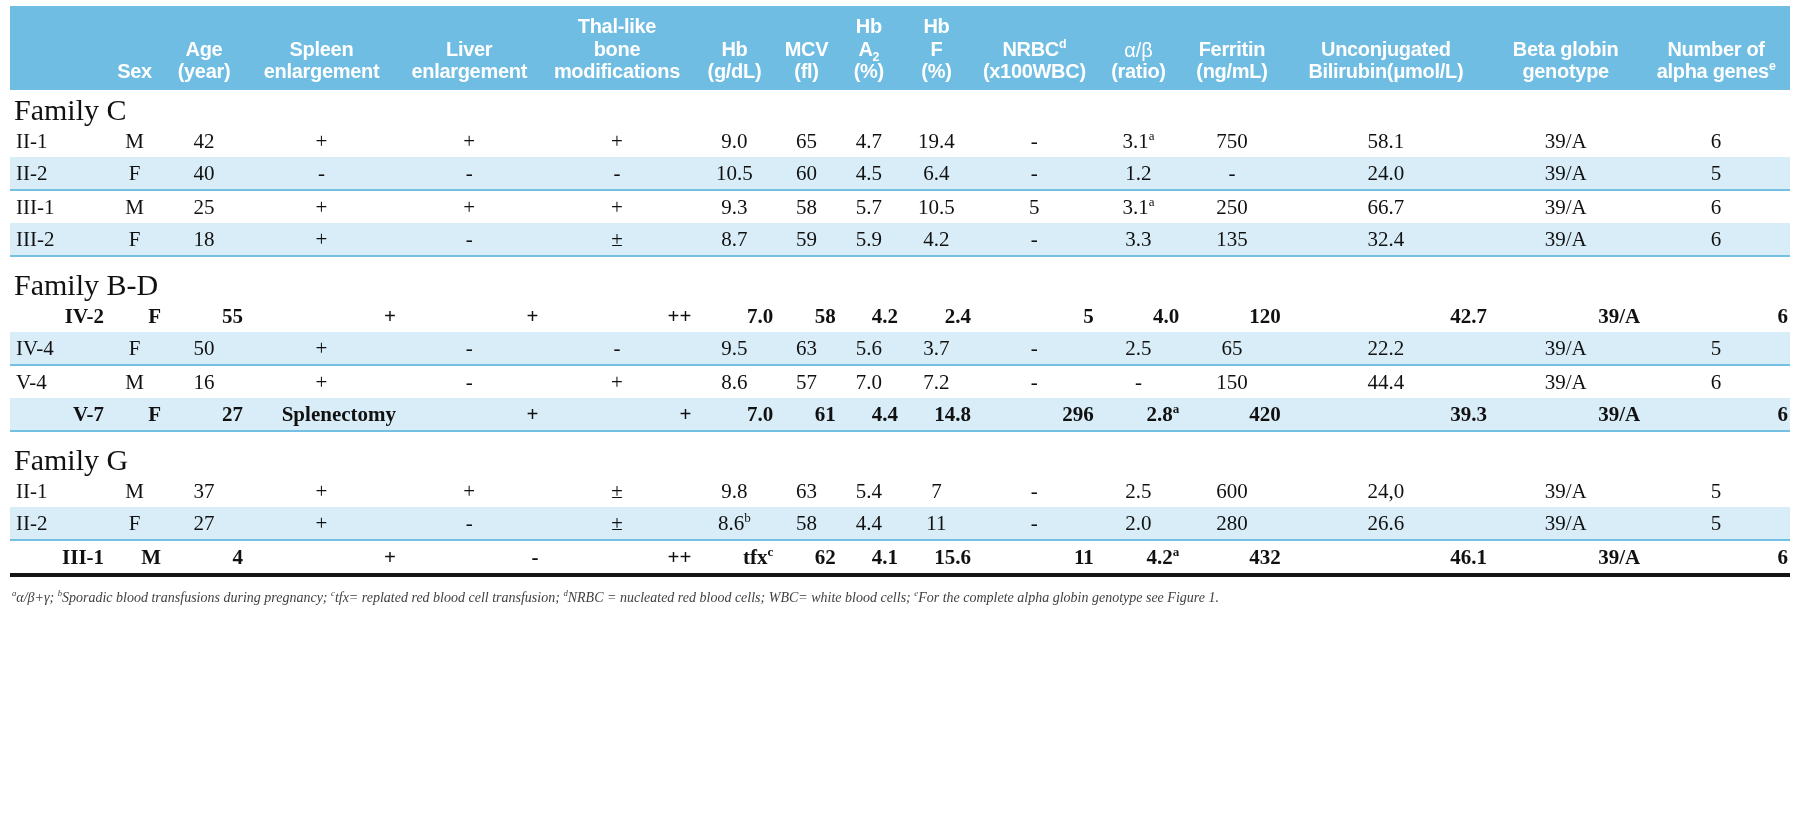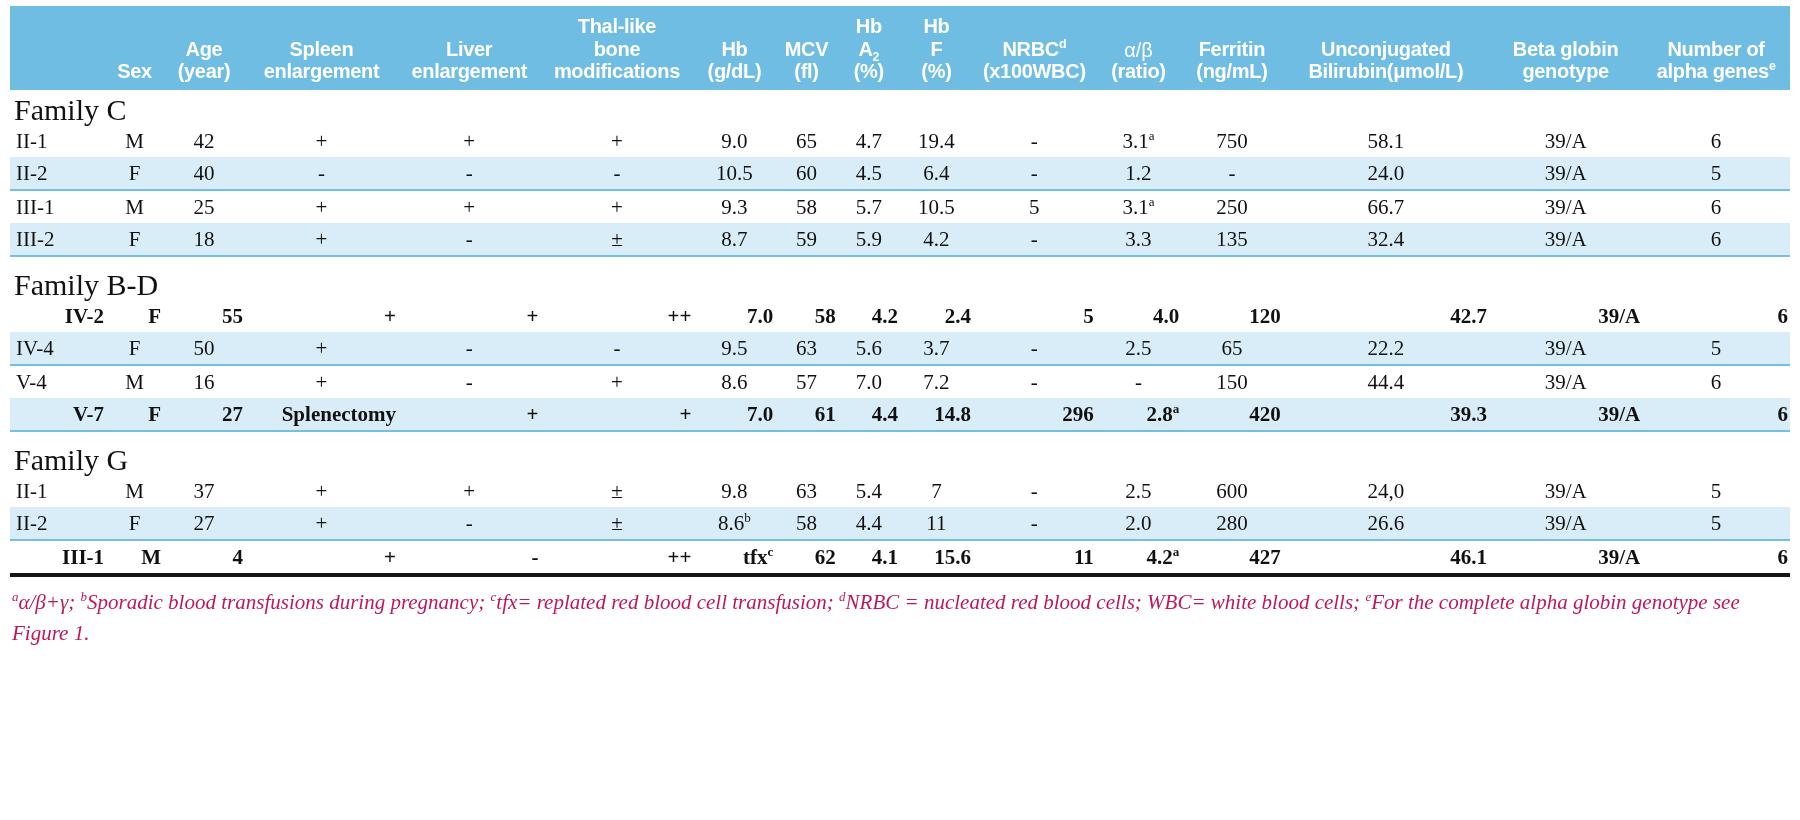--- a/index.html
+++ b/index.html
@@ -31,22 +31,22 @@
   tr.section-row td {
     background:#ffffff; text-align:left; font-size:30px;
     padding:16px 0 3px 4px; line-height:24px;
   }
   tr.first-section td { padding-top:8px; }
   tr.bold-row td { font-weight:bold;text-align:right; }
   sup { font-size:62%; line-height:0; }
   sub { font-size:62%; line-height:0; }
   .bottom-rule { border-top:4px solid #151515; margin-top:0; }
   .footnote {
-    font-style:italic; font-size:21px; line-height:1.5;
-    padding:10px 4px 0 2px; color:#be185d;
+    font-style:italic; font-size:14px; line-height:1.5;
+    padding:10px 4px 0 2px; color:#404040;
   }
   .footnote sup { font-style:italic; }
 </style>
 </head>
 <body>
 
 <div class="page">
 
   <table class="hema">
     <colgroup id="cols">
@@ -330,21 +330,21 @@
           <td class="col-age">4</td>
           <td class="col-spleen">+</td>
           <td class="col-liver">-</td>
           <td class="col-thal">++</td>
           <td class="col-hb">tfx<sup>c</sup></td>
           <td class="col-mcv">62</td>
           <td class="col-hba2">4.1</td>
           <td class="col-hbf">15.6</td>
           <td class="col-nrbc">11</td>
           <td class="col-ab">4.2<sup>a</sup></td>
-          <td class="col-ferritin">427</td>
+          <td class="col-ferritin">432</td>
           <td class="col-bili">46.1</td>
           <td class="col-genotype">39/A</td>
           <td class="col-alpha">6</td>
         </tr>
       </tbody>
   </table>
 
   <div class="bottom-rule"></div>
 
   <div class="footnote"><sup>a</sup>α/β+γ; <sup>b</sup>Sporadic blood transfusions during pregnancy; <sup>c</sup>tfx= replated red blood cell transfusion; <sup>d</sup>NRBC = nucleated red blood cells; WBC= white blood cells; <sup>e</sup>For the complete alpha globin genotype see Figure 1.</div>

